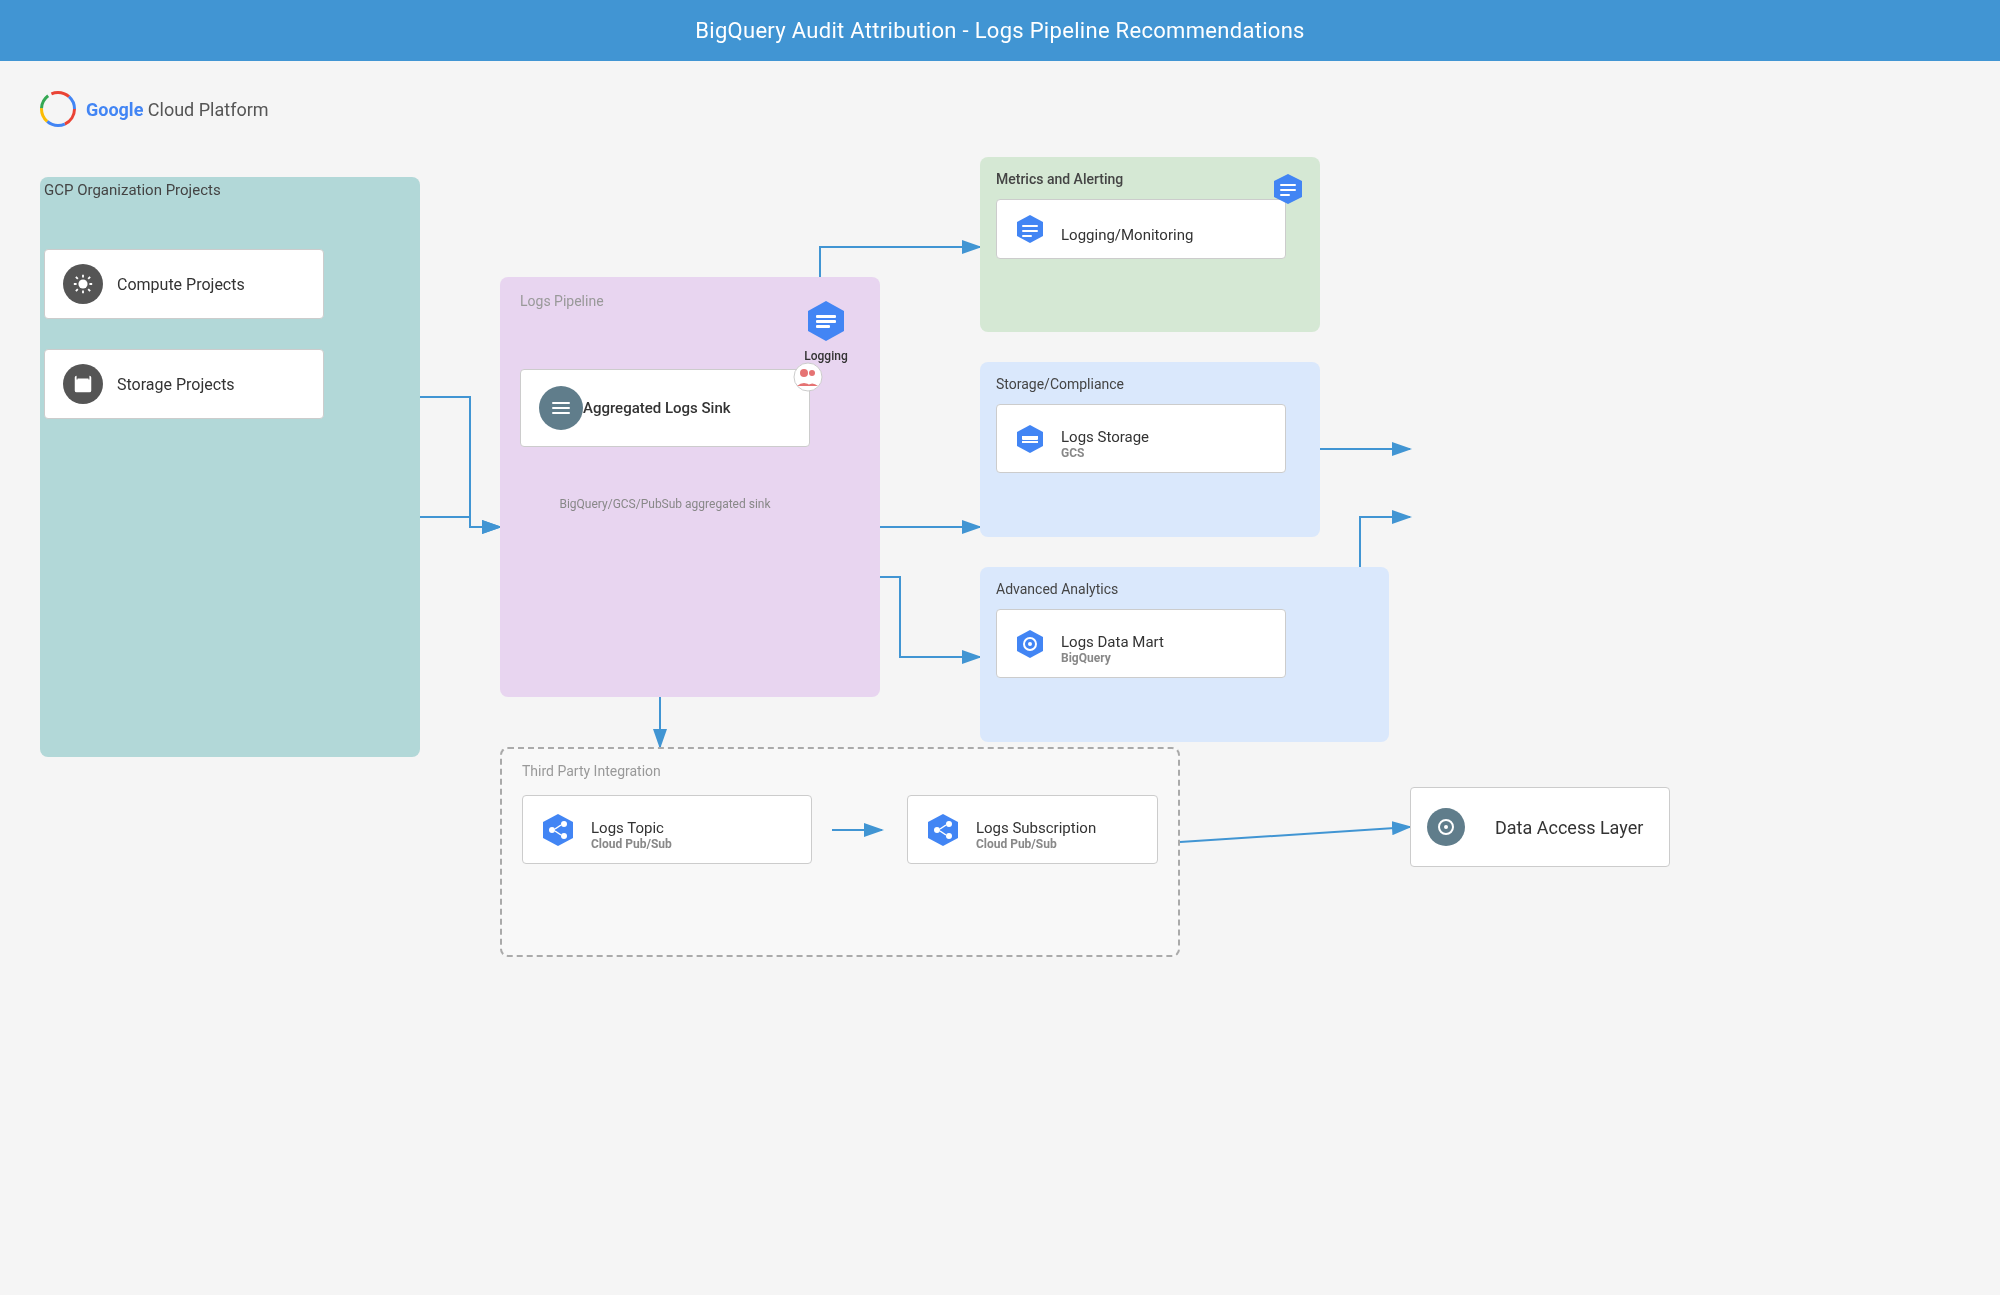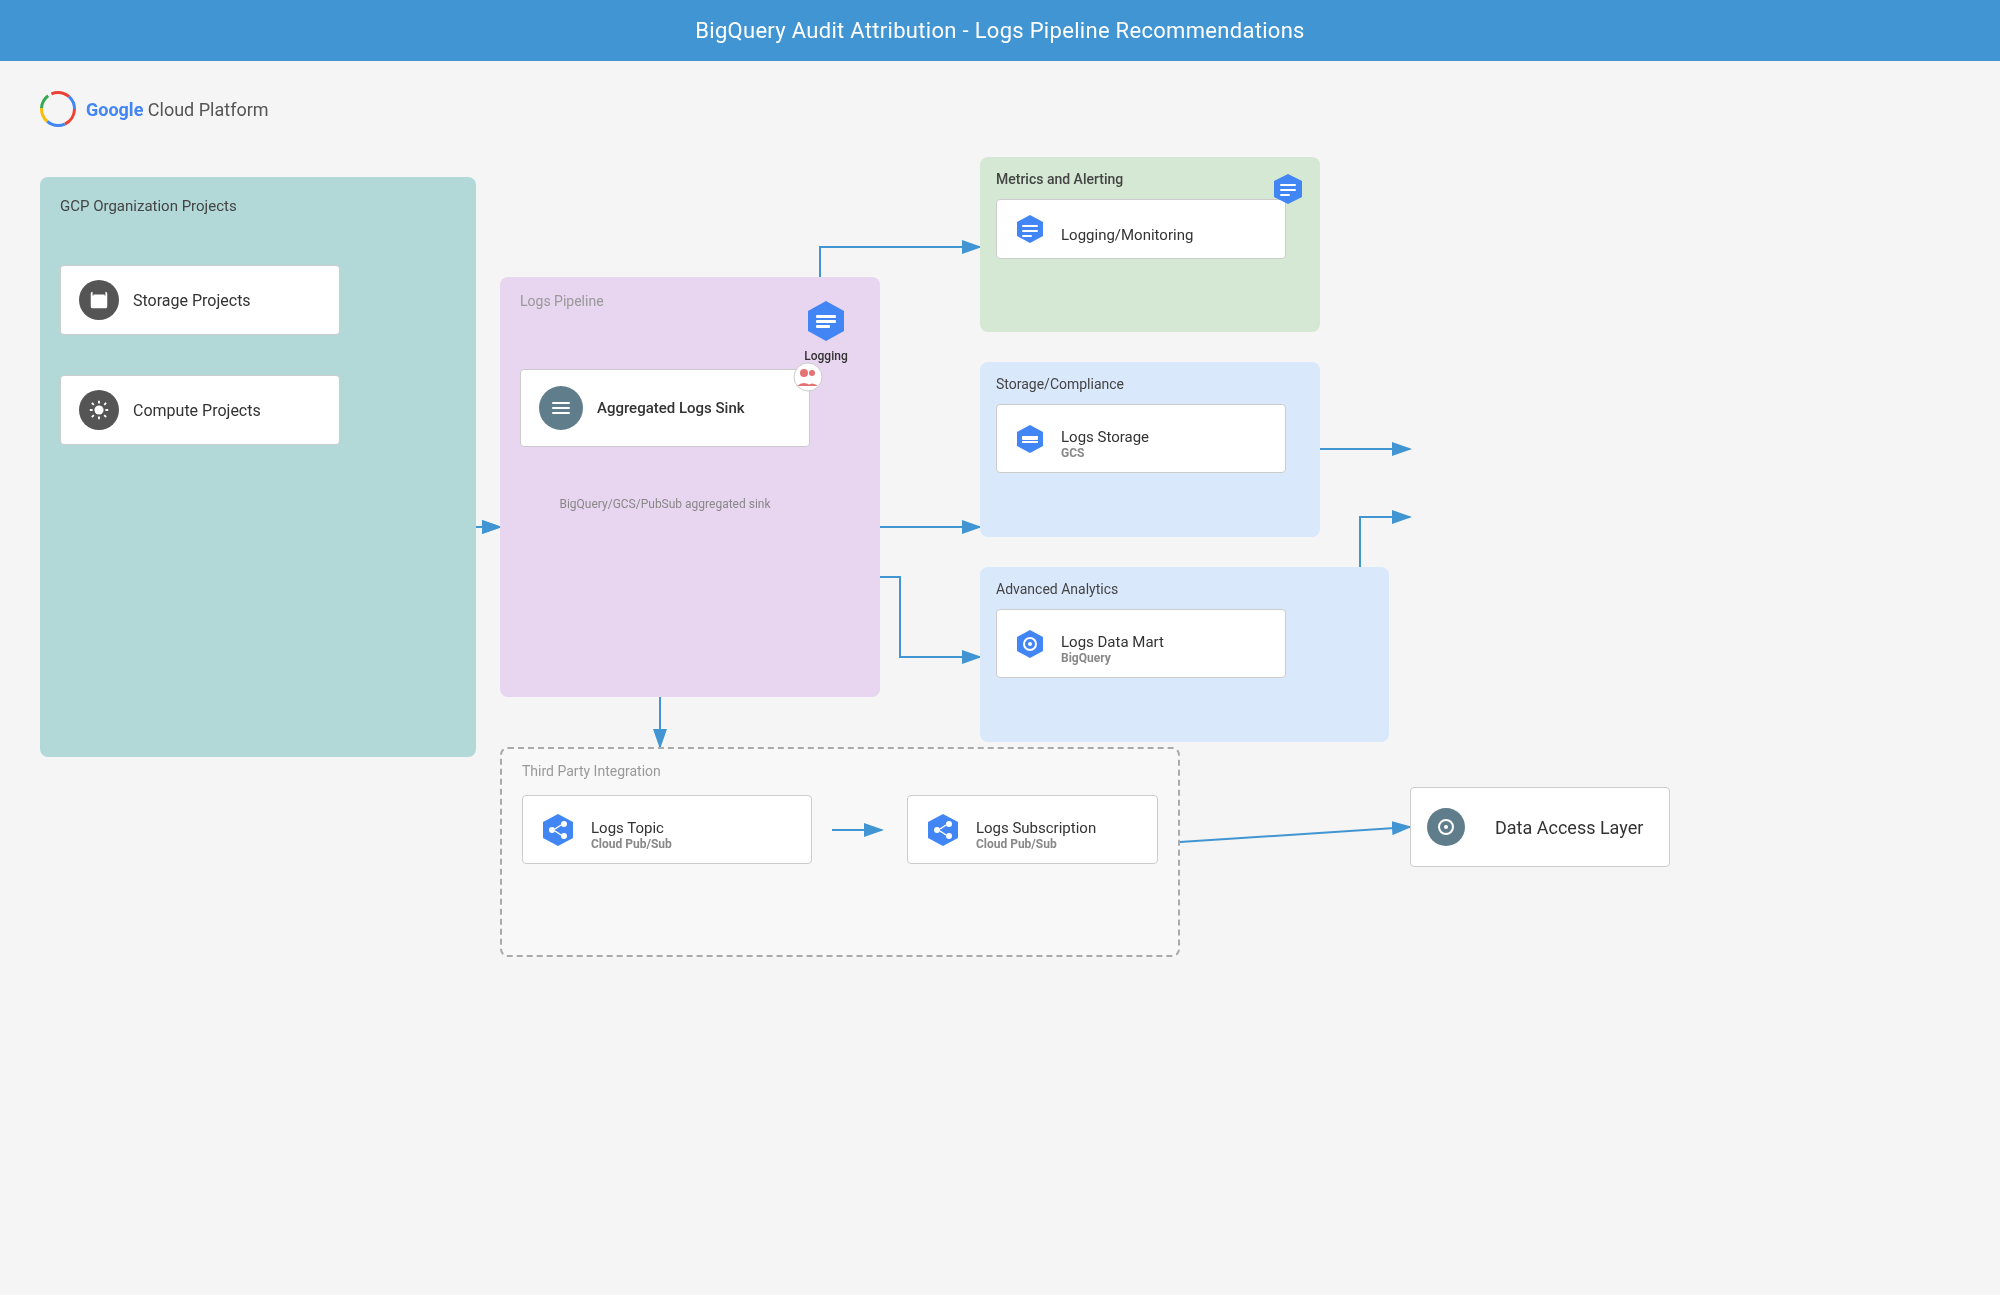--- a/index.html
+++ b/index.html
@@ -45,25 +45,25 @@
       position: relative;
       width: 1880px;
       height: 1100px;
     }
 
     
     .gcp-org-box {
       position: absolute;
       left: 0;
       top: 30px;
-      width: 436px;
+      width: 380px;
       height: 580px;
       background: #B2D8D8;
       border-radius: 8px;
-      padding: 20px;
+      padding: 4px;
     }
 
     .gcp-org-title {
       font-size: 15px;
       color: #444;
       margin-bottom: 50px;
       font-weight: 400;
     }
 
     .project-node {
@@ -135,21 +135,20 @@
       font-weight: 500;
     }
 
     .aggregated-sink-node {
       background: white;
       border: 1.5px solid #ccc;
       border-radius: 4px;
       padding: 16px 18px;
       display: flex;
       align-items: center;
-      gap: 14px;
       margin-top: 60px;
       position: relative;
       width: 290px;
     }
 
     .sink-icon {
       width: 44px;
       height: 44px;
       background: #607D8B;
       border-radius: 50%;
@@ -397,41 +396,41 @@
       <polyline class="arrow-line" points="1140,695 1370,680"></polyline>
 
       <polyline class="arrow-line" points="1280,302 1370,302"></polyline>
 
       <polyline class="arrow-line" points="1280,510 1320,510 1320,370 1370,370"></polyline>
     </svg>
 
     <div class="gcp-org-box">
       <div class="gcp-org-title">GCP Organization Projects</div>
 
+      <div class="project-node" style="margin-top:40px;">
+        <div class="project-node-icon">
+          <svg viewBox="0 0 24 24">
+            <circle cx="12" cy="12" r="5" fill="white"></circle>
+            <path d="M12 2v3M12 19v3M2 12h3M19 12h3M4.22 4.22l2.12 2.12M17.66 17.66l2.12 2.12M4.22 19.78l2.12-2.12M17.66 6.34l2.12-2.12" stroke="white" stroke-width="2" fill="none"></path>
+          </svg>
+        </div>
+        <span class="project-node-label">Compute Projects</span>
+      </div>
+
       <div class="project-node">
         <div class="project-node-icon">
 
           <svg viewBox="0 0 24 24">
             <path d="M5 3h14a2 2 0 0 1 2 2v14a2 2 0 0 1-2 2H5a2 2 0 0 1-2-2V5a2 2 0 0 1 2-2zm0 0v4h14V3M5 11h14M5 17h14"></path>
             <rect x="6" y="6" width="12" height="2" fill="white"></rect>
             <rect x="6" y="10" width="12" height="2" fill="white"></rect>
             <rect x="6" y="14" width="12" height="2" fill="white"></rect>
           </svg>
         </div>
         <span class="project-node-label">Storage Projects</span>
-      </div>
-
-      <div class="project-node" style="margin-top:40px;">
-        <div class="project-node-icon">
-          <svg viewBox="0 0 24 24">
-            <circle cx="12" cy="12" r="5" fill="white"></circle>
-            <path d="M12 2v3M12 19v3M2 12h3M19 12h3M4.22 4.22l2.12 2.12M17.66 17.66l2.12 2.12M4.22 19.78l2.12-2.12M17.66 6.34l2.12-2.12" stroke="white" stroke-width="2" fill="none"></path>
-          </svg>
-        </div>
-        <span class="project-node-label">Compute Projects</span>
       </div>
     </div>
 
     <div class="logs-pipeline-box">
       <div class="logs-pipeline-title">Logs Pipeline</div>
 
       <div class="logging-icon-top">
 
         <svg width="48" height="48" viewBox="0 0 48 48">
           <polygon points="24,4 42,14 42,34 24,44 6,34 6,14" fill="#4285F4"></polygon>

